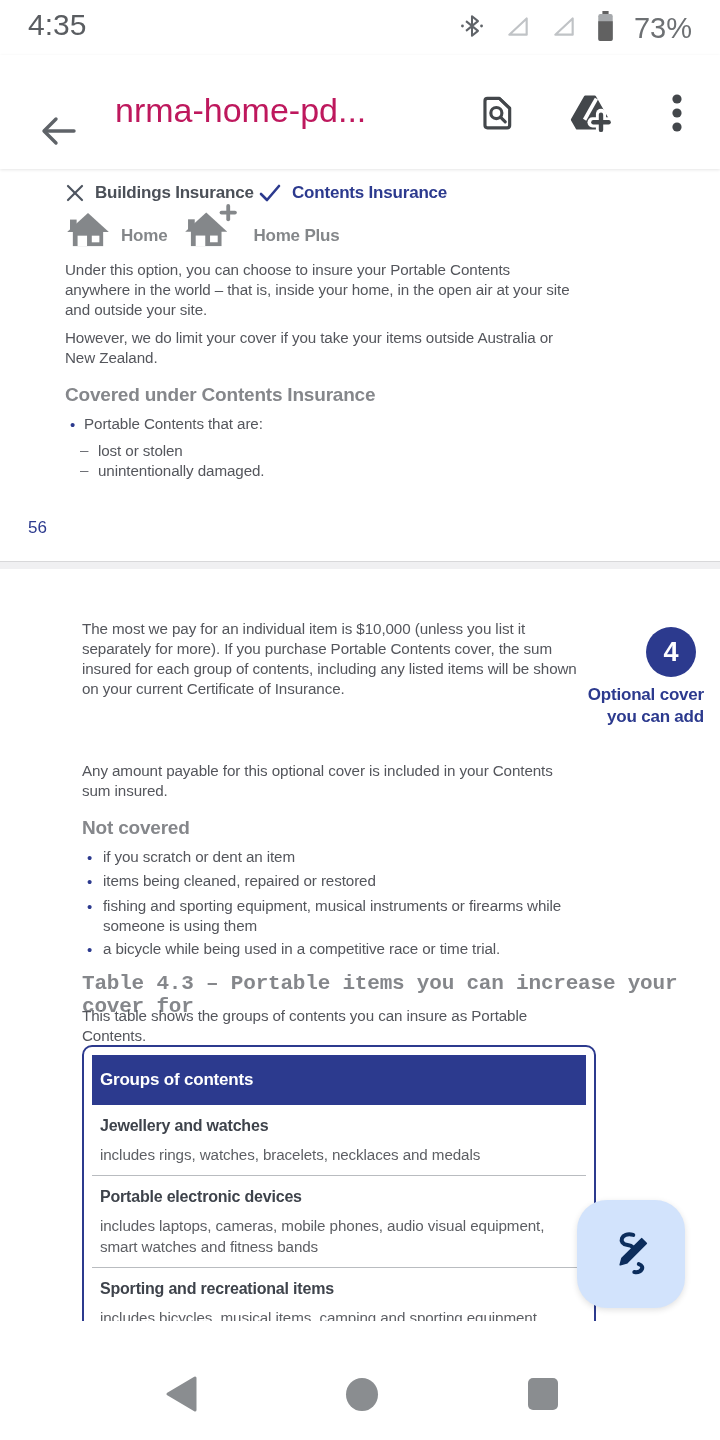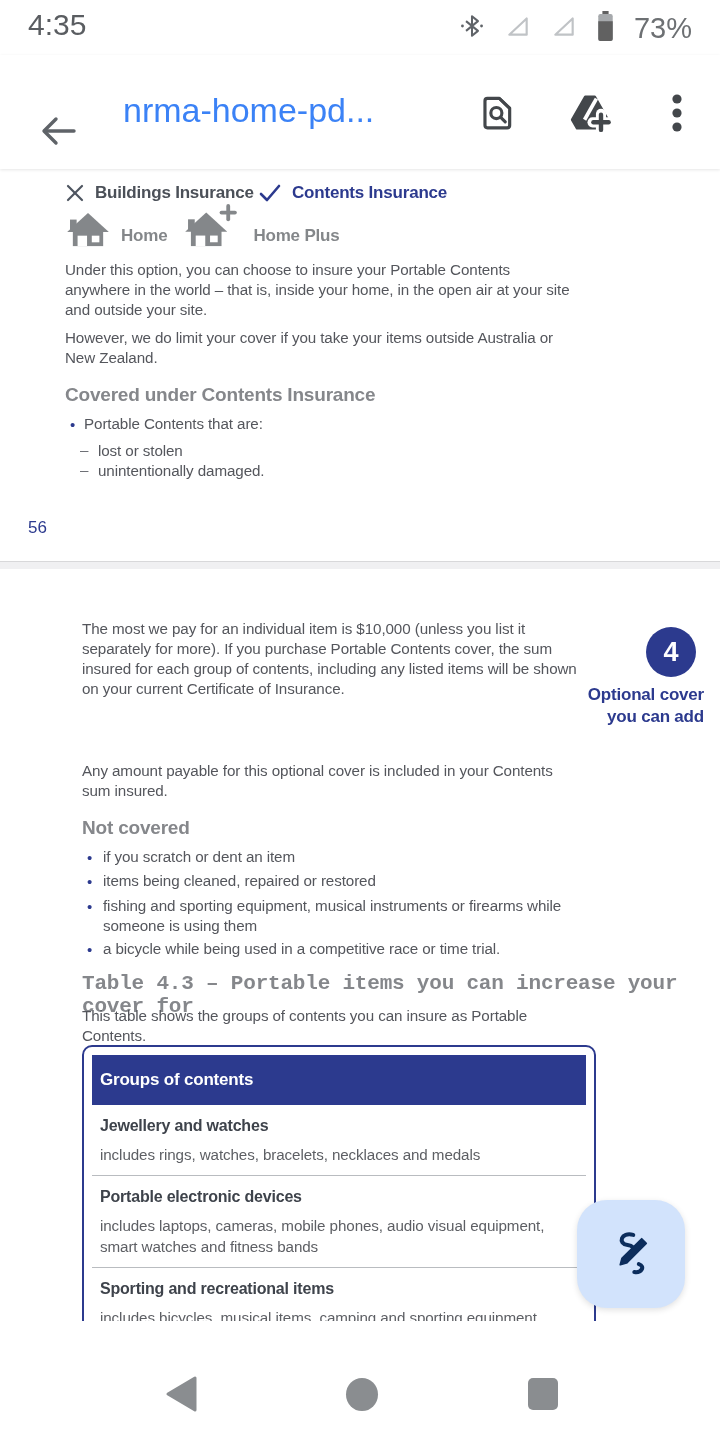--- a/index.html
+++ b/index.html
@@ -10,21 +10,21 @@
   }
   
   .status-bar { position:absolute; top:0; left:0; width:720px; height:55px; background:#fff; }
   .status-time { position:absolute; left:28px; top:8px; font-size:30px; color:#5a5d61; }
   .status-right { position:absolute; right:28px; top:8px; height:40px; display:flex; align-items:center; gap:20px; }
   .status-pct { font-size:29px; color:#6d7073; }
   
   .app-bar { position:absolute; top:55px; left:0; width:720px; height:114px; background:#fff;
              box-shadow:0 1px 3px rgba(0,0,0,0.10); z-index:5; }
   .back-btn { position:absolute; left:36px; top:94px; margin-top:-40px; width:44px; height:44px; display:flex; align-items:center; justify-content:center; }
-  .doc-title { position:absolute; left:115px; top:36px; font-size:34px; color:#3b82f6; white-space:nowrap;margin-left:8px; }
+  .doc-title { position:absolute; left:115px; top:36px; font-size:34px; color:#be185d; white-space:nowrap; }
   .appbar-btn { position:absolute; top:36px; width:44px; height:44px; display:flex; align-items:center; justify-content:center; }
   .btn-find { left:475px; }
   .btn-drive { left:568px; }
   .btn-more { left:655px; }
   
   .pdf-viewport { position:absolute; top:169px; left:0; width:720px; height:1173px; background:#fff; }
   .pdf-page { position:absolute; left:0; width:720px; background:#fff; overflow:hidden; }
   .page-one { top:1px; height:391px; }
   .page-gap { position:absolute; top:392px; left:0; width:720px; height:29px; background:#f0f0f2;
               border-top:1px solid #d8d8da; border-bottom:1px solid #e4e4e6; }

